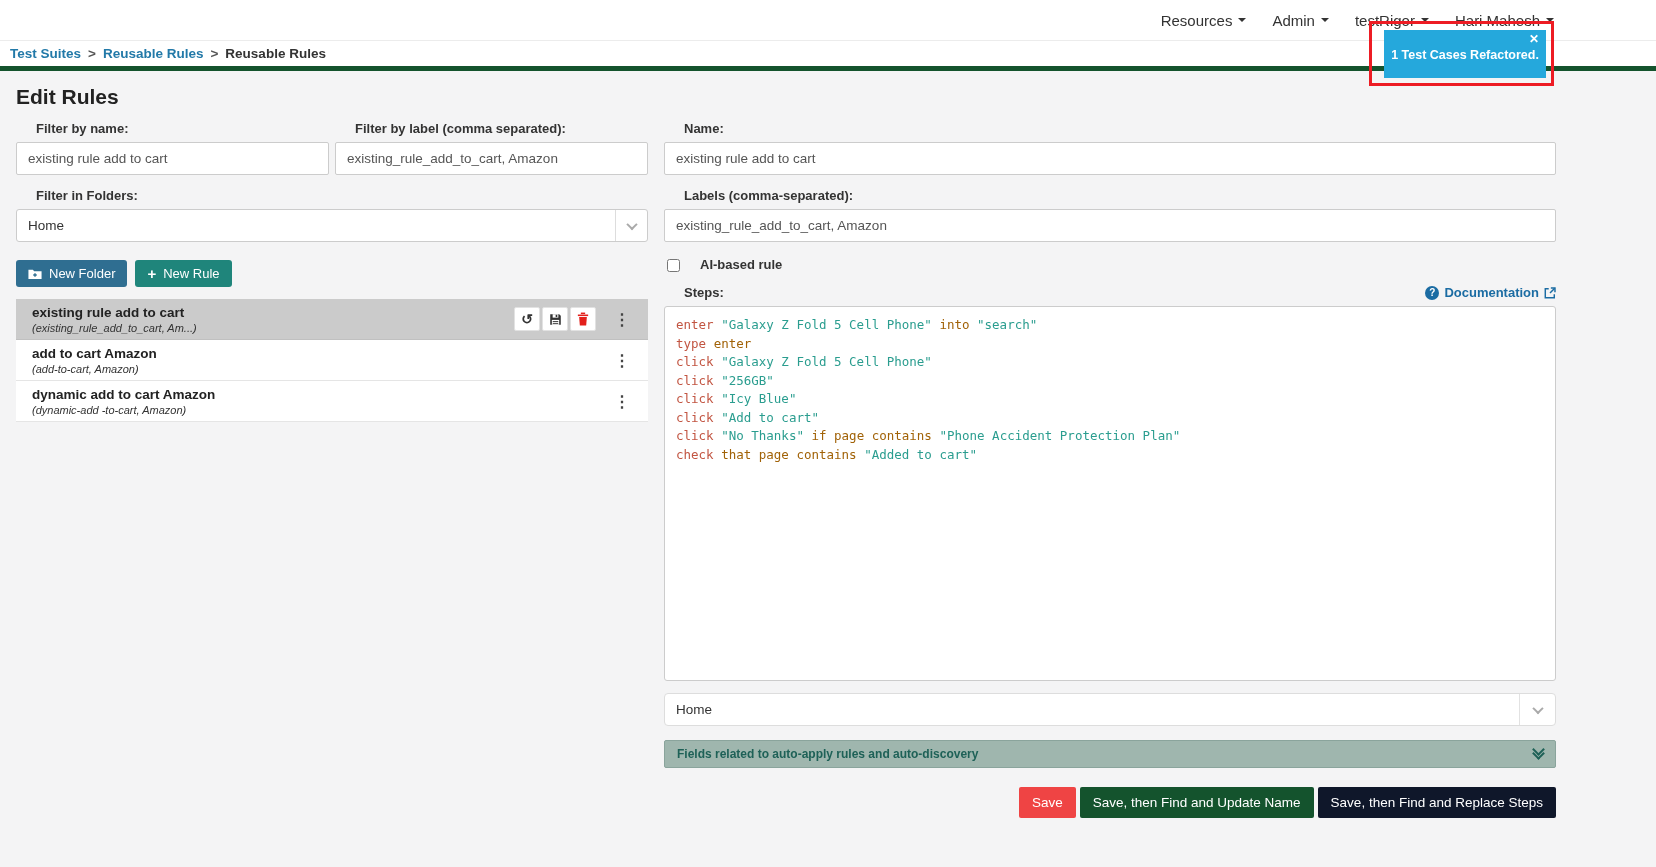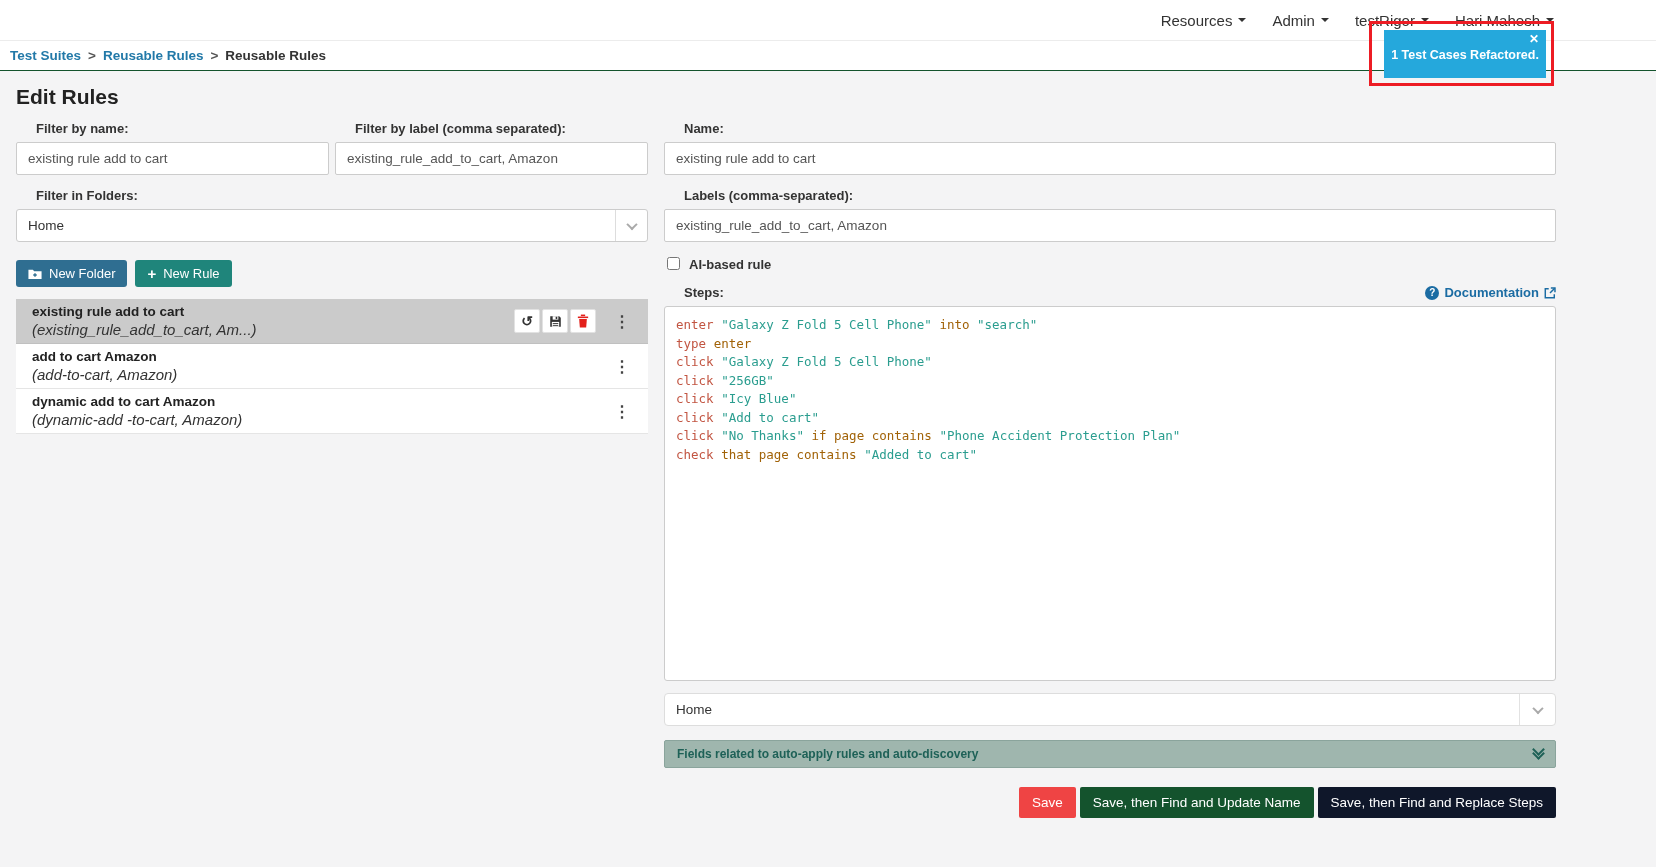--- a/index.html
+++ b/index.html
@@ -16,21 +16,21 @@
     height: 40px; background: #fff;
     display: flex; align-items: center; justify-content: flex-end;
     padding-right: 102px; gap: 26px;
   }
   .nav-item { font-size: 15px; color: #333; cursor: pointer; display: flex; align-items: center; gap: 6px; }
   .caret { width: 0; height: 0; border-left: 4px solid transparent; border-right: 4px solid transparent; border-top: 4px solid #333; display: inline-block; }
 
   
   .breadcrumb-bar {
     height: 31px; background: #fff;
-    border-top: 1px solid #ececec; border-bottom: 1px solid #14532d;
+    border-top: 1px solid #ececec; border-bottom: 5px solid #14532d;
     display: flex; align-items: center; padding-left: 10px;
     font-size: 13.5px; font-weight: bold;
   }
   .crumb-link { color: #2279a8; text-decoration: none; cursor: pointer; }
   .crumb-sep { color: #555; margin: 0 7px; font-weight: bold; }
   .crumb-current { color: #333; }
 
   
   .toast-highlight {
     position: absolute; left: 1369px; top: 21px; width: 185px; height: 65px;
@@ -74,29 +74,29 @@
   .btn-new-rule   { background: #1f857b; }
   .plus-glyph { font-size: 15px; font-weight: bold; line-height: 1; }
 
   
   .rules-list { margin-top: 12px; }
   .rule-row { background: #fff; border-bottom: 1px solid #e5e5e5; min-height: 41px;
     display: flex; align-items: center; padding: 5px 14px 5px 16px; cursor: pointer; }
   .rule-row.selected { background: #cbcbcb; border-bottom: 1px solid #c0c0c0; }
   .rule-texts { flex: 1; min-width: 0; }
   .rule-title { font-size: 13.5px; font-weight: bold; color: #222; }
-  .rule-sub { font-size: 15px; font-style: italic; color: #333; margin-top: 2px; }
+  .rule-sub { font-size: 11px; font-style: italic; color: #333; margin-top: 2px; }
   .rule-actions { display: flex; align-items: center; gap: 2px; margin-right: 14px; }
   .mini-btn { width: 26px; height: 24px; background: #fff; border: 1px solid #e2e2e2; border-radius: 2px;
     display: inline-flex; align-items: center; justify-content: center; cursor: pointer; }
   .undo-glyph { font-size: 14px; color: #333; line-height: 1; font-weight: bold; }
   .kebab { font-size: 16px; color: #444; font-weight: bold; cursor: pointer; padding: 0 4px; }
 
   
-  .checkbox-row { display: flex; align-items: flex-start; gap: 9px; margin: 15px 0 2px 3px; }
+  .checkbox-row { display: flex; align-items: flex-end; gap: 20px; margin: 15px 0 2px 3px; }
   .checkbox-row input { width: 13px; height: 13px; cursor: pointer; }
   .checkbox-label { font-size: 13px; font-weight: bold; color: #333; }
 
   .steps-header { display: flex; align-items: center; justify-content: space-between; margin: 13px 0 6px 0; }
   .doc-link { display: inline-flex; align-items: center; gap: 5px; color: #1b6ca3; font-size: 13px; font-weight: bold;
     text-decoration: none; cursor: pointer; }
   .q-circle { width: 14px; height: 14px; border-radius: 50%; background: #1b6ca3; color: #fff;
     font-size: 10px; font-weight: bold; display: inline-flex; align-items: center; justify-content: center; }
 
   .steps-editor { background: #fff; border: 1px solid #ccc; border-radius: 3px; height: 375px;

